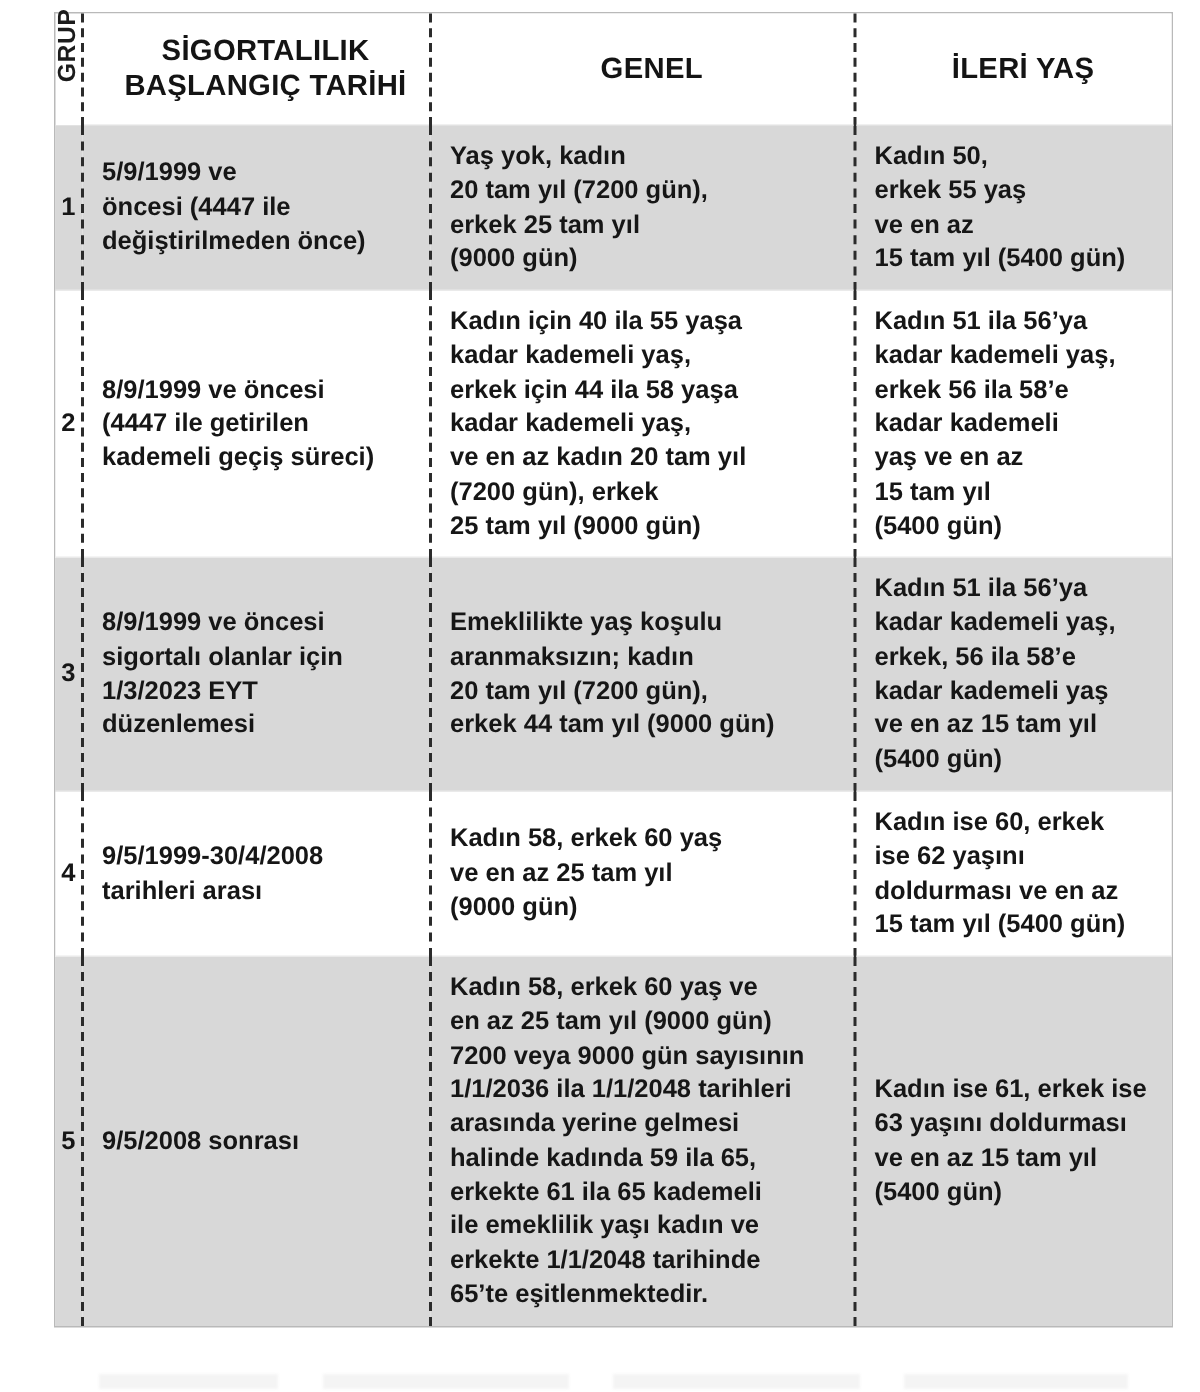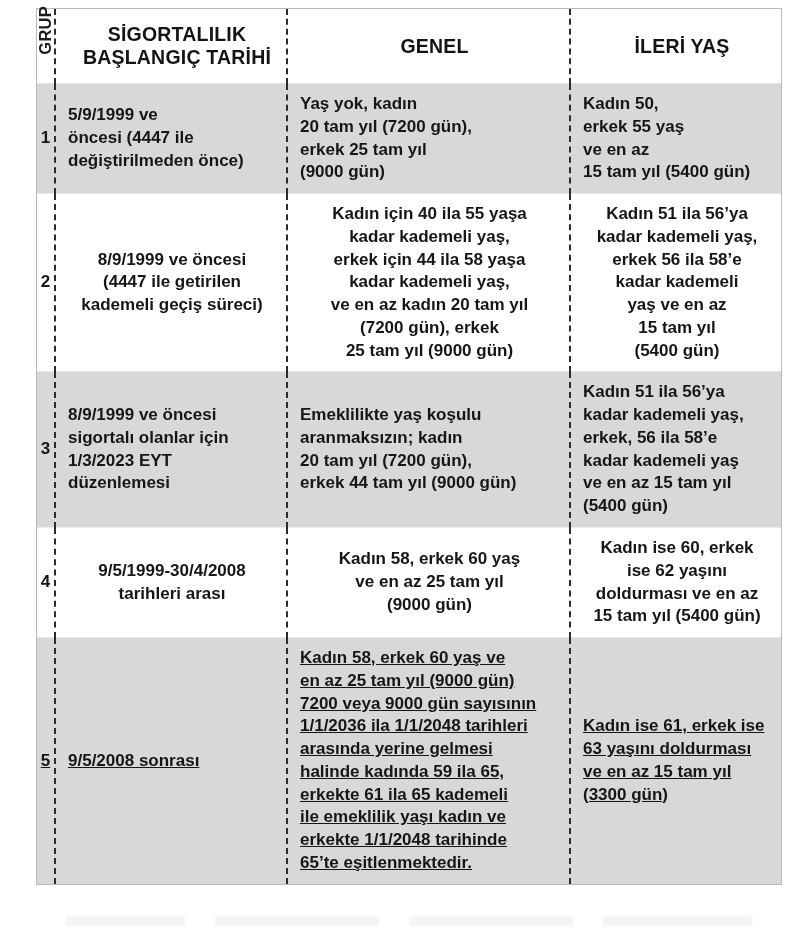--- a/index.html
+++ b/index.html
@@ -94,37 +94,37 @@
   
   tr.body-row > td {
     font-size: 17px;
     line-height: 1.34;
     color: #161616;
     font-weight: 700;
     padding: 9px 10px 9px 12px;
     box-sizing: border-box;
   }
   tr.shaded > td { background: #d8d8d8; }
-  tr.plain  > td { background: #ffffff; text-align: center; }
+  tr.plain  > td { background: #ffffff; }
 
   td.grup-num {
     text-align: center;
     font-size: 17px;
     font-weight: 800;
     padding: 0 !important;
     color: #111111;
   }
 
   td.cell-text {
     white-space: pre-line;
   }
 
   
   tr.body-row > td { border-bottom: 1px solid #eaeaea; }
-  tr.body-row:last-child > td { border-bottom: none; text-decoration: underline; }
+  tr.body-row:last-child > td { border-bottom: none; }
 
   
   .caption-band {
     position: absolute;
     left: 36px;
     top: 916px;
     width: 746px;
     height: 10px;
     opacity: 0.10;
     background: linear-gradient(90deg,
@@ -239,21 +239,21 @@
 1/1/2036 ila 1/1/2048 tarihleri
 arasında yerine gelmesi
 halinde kadında 59 ila 65,
 erkekte 61 ila 65 kademeli
 ile emeklilik yaşı kadın ve
 erkekte 1/1/2048 tarihinde
 65’te eşitlenmektedir.</td>
           <td class="cell-text sep-l">Kadın ise 61, erkek ise
 63 yaşını doldurması
 ve en az 15 tam yıl
-(3300 gün)</td>
+(5400 gün)</td>
         </tr>
 
       </tbody>
     </table>
   </div>
 
   <div class="caption-band"></div>
 
 </div>
 

